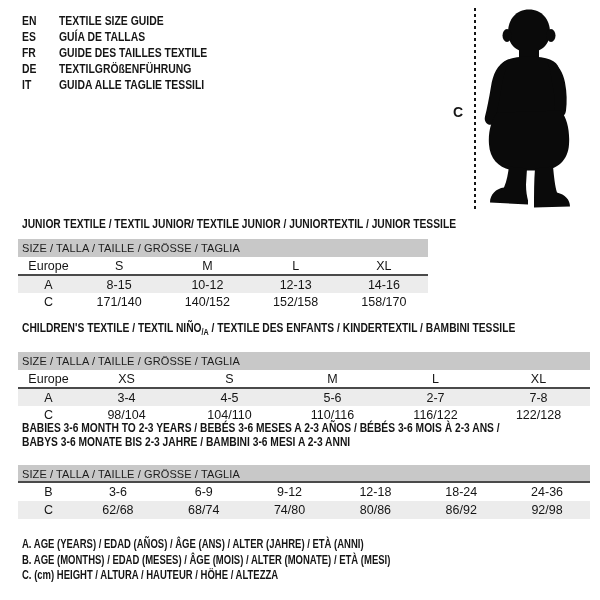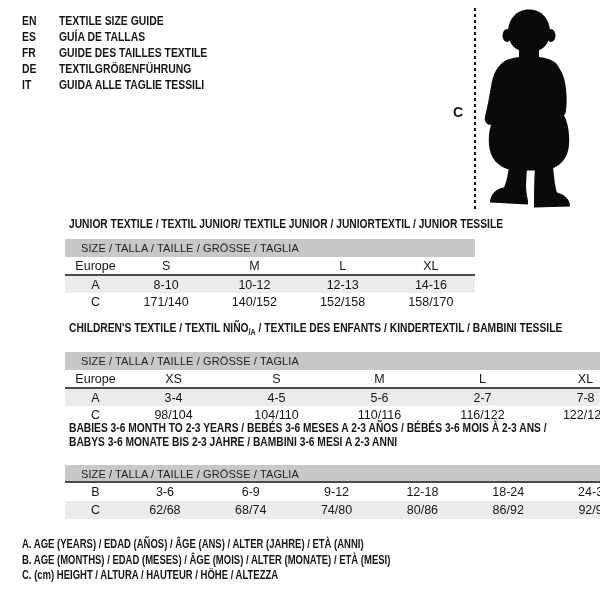--- a/index.html
+++ b/index.html
@@ -22,29 +22,29 @@
   .lang-code .cond, .lang-label .cond { transform:scaleX(.8); }
 
   
   .figure { position:absolute; left:452px; top:6px; width:146px; height:208px; }
   .c-label { position:absolute; left:1px; top:98px; font-size:14px; font-weight:bold; }
   .dotline { position:absolute; left:22px; top:2px; width:2px; height:201px;
              background-image:repeating-linear-gradient(to bottom, var(--text,#151515) 0 3px, transparent 3px 6px); }
   .figure svg { position:absolute; left:31px; top:2px; }
 
   
-  .sec { position:absolute; left:18px;margin-left:47px; }
+  .sec { position:absolute; left:18px; }
   .sec1 { top:217px; width:410px; }
   .sec2 { top:321px; width:572px; }
   .sec3 { top:421px; width:572px; }
   .tbl-title { font-size:13.5px; font-weight:bold; line-height:14px; margin-left:4px; }
   .subA { font-size:9.5px; vertical-align:-3px; letter-spacing:0; }
 
   .size-bar { height:18px; background:var(--bar_gray,#c8c8c8); font-size:11px; line-height:18px;
-              padding-left:16px; color:#1c1c1c; letter-spacing:.1px; }
+              padding-left:4px; color:#1c1c1c; letter-spacing:.1px; }
   .sec1 .size-bar { margin-top:8px; }
   .sec2 .size-bar { margin-top:13px; }
   .sec3 .size-bar { margin-top:16px; border-bottom:2px solid var(--rule_dark,#4a4a4a); }
 
   table { border-collapse:collapse; width:100%; table-layout:fixed; }
   td { font-size:12.5px; height:18px; text-align:center; padding:0; vertical-align:middle; }
   td.lab { text-align:center; padding-left:4px; }
   col.lab { width:57px; }
   tr.hdr td { border-bottom:2px solid var(--rule_dark,#4a4a4a); }
   tr.stripe { background:var(--stripe_gray,#ececec); }
@@ -114,21 +114,21 @@
       <tbody>
           <tr class="hdr">
         <td class="lab">Europe</td>
         <td>S</td>
         <td>M</td>
         <td>L</td>
         <td>XL</td>
       </tr>
       <tr class="stripe">
         <td class="lab">A</td>
-        <td>8-10</td>
+        <td>8-15</td>
         <td>10-12</td>
         <td>12-13</td>
         <td>14-16</td>
       </tr>
       <tr>
         <td class="lab">C</td>
         <td>171/140</td>
         <td>140/152</td>
         <td>152/158</td>
         <td>158/170</td>

